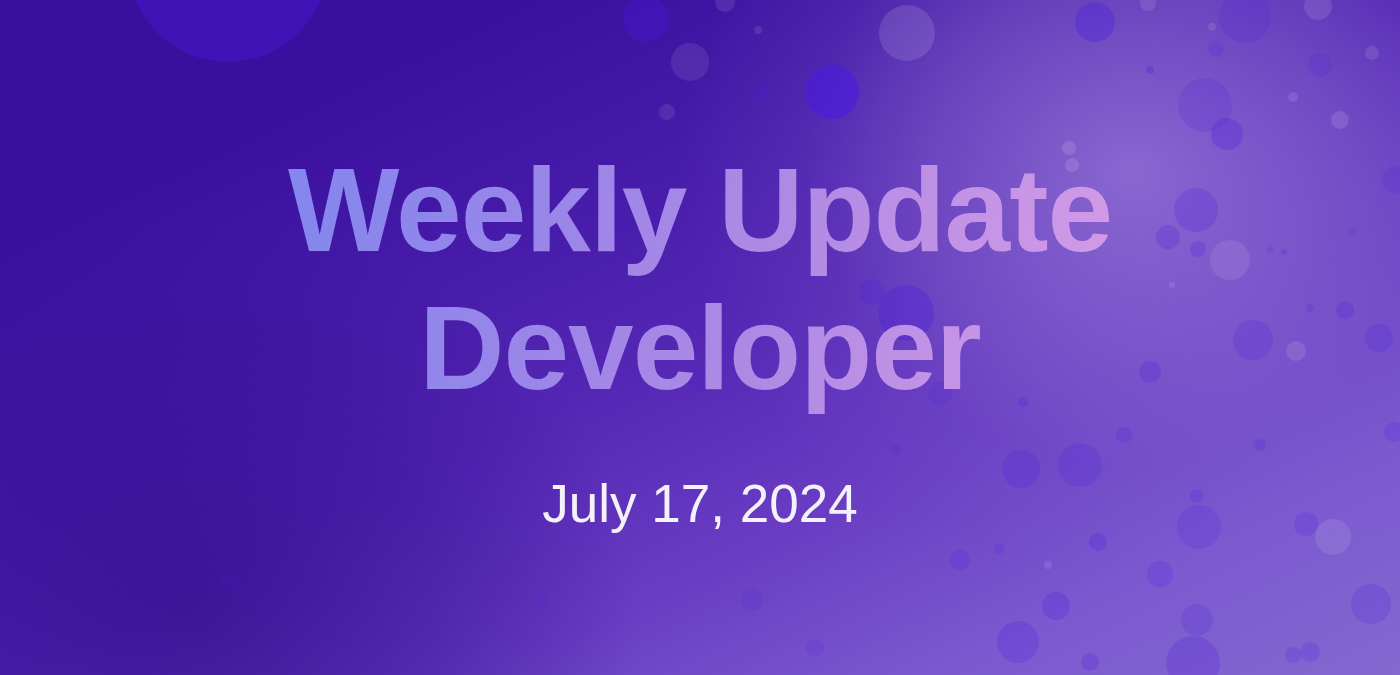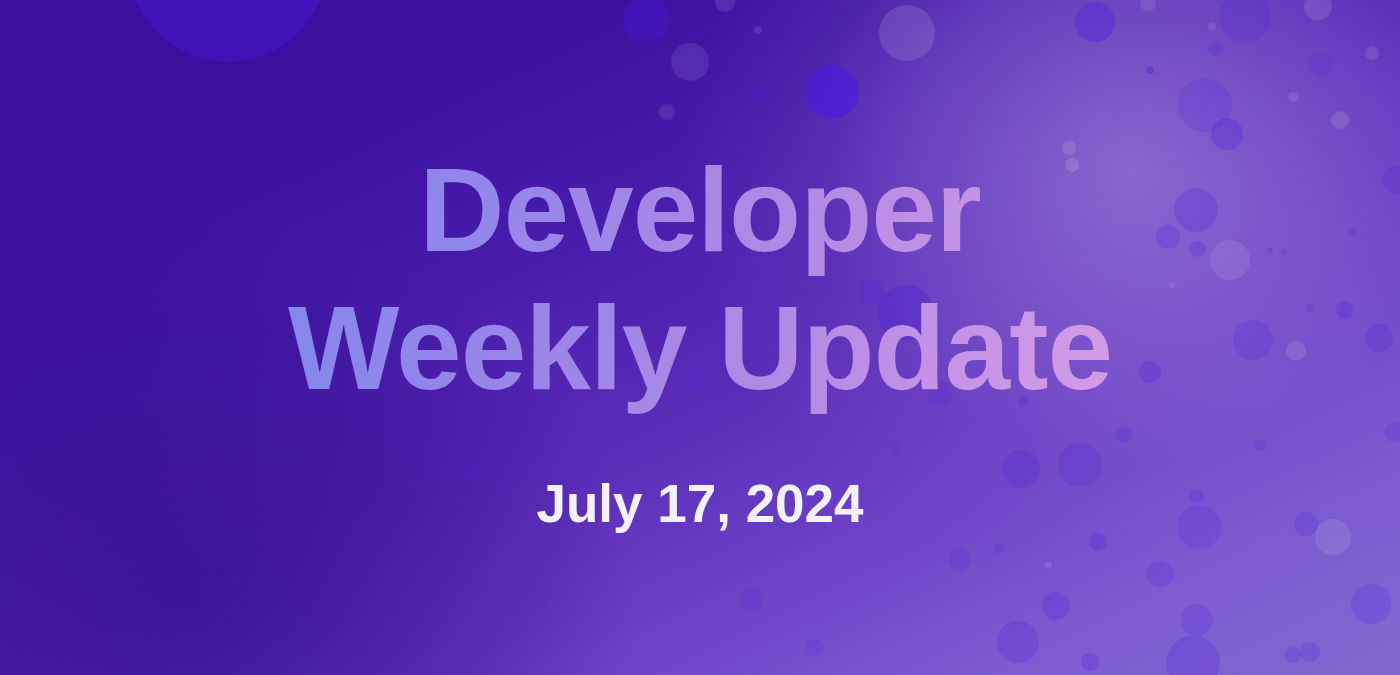--- a/index.html
+++ b/index.html
@@ -110,21 +110,21 @@
     -webkit-text-fill-color: transparent;
   }
 
   .title-line {
     display: block;
   }
 
   #subtitle {
     margin-top: 56px;
     font-size: 53px;
-    font-weight: 700;
+    font-weight: 400;
     letter-spacing: 0px;
     color: #f4f1fb;
   }
 </style>
 </head>
 <body>
 
 <div id="slide">
 
   <div id="glow-lower-left"></div>
@@ -201,19 +201,19 @@
       <div class="bokeh" style="left: 533px; top: 593px; width: 14px; height: 14px; background: rgba(74, 28, 225, 0.1);"></div>
       <div class="bokeh" style="left: 461px; top: 461px; width: 18px; height: 18px; background: rgba(74, 28, 225, 0.1);"></div>
       <div class="bokeh" style="left: 219px; top: 569px; width: 22px; height: 22px; background: rgba(74, 28, 225, 0.08);"></div>
       <div class="bokeh" style="left: 1382px; top: 166px; width: 28px; height: 28px; background: rgba(74, 28, 225, 0.16);"></div>
       <div class="bokeh" style="left: 1384px; top: 422px; width: 20px; height: 20px; background: rgba(74, 28, 225, 0.18);"></div>
       <div class="bokeh" style="left: 1254px; top: 439px; width: 12px; height: 12px; background: rgba(74, 28, 225, 0.18);"></div>
     </div>
 
   <div id="content">
     <h1 id="title-block">
+      <span class="title-line">Weekly Update</span>
       <span class="title-line">Developer</span>
-      <span class="title-line">Weekly Update</span>
     </h1>
     <div id="subtitle">July 17, 2024</div>
   </div>
 
 </div>
 
 </body></html>

